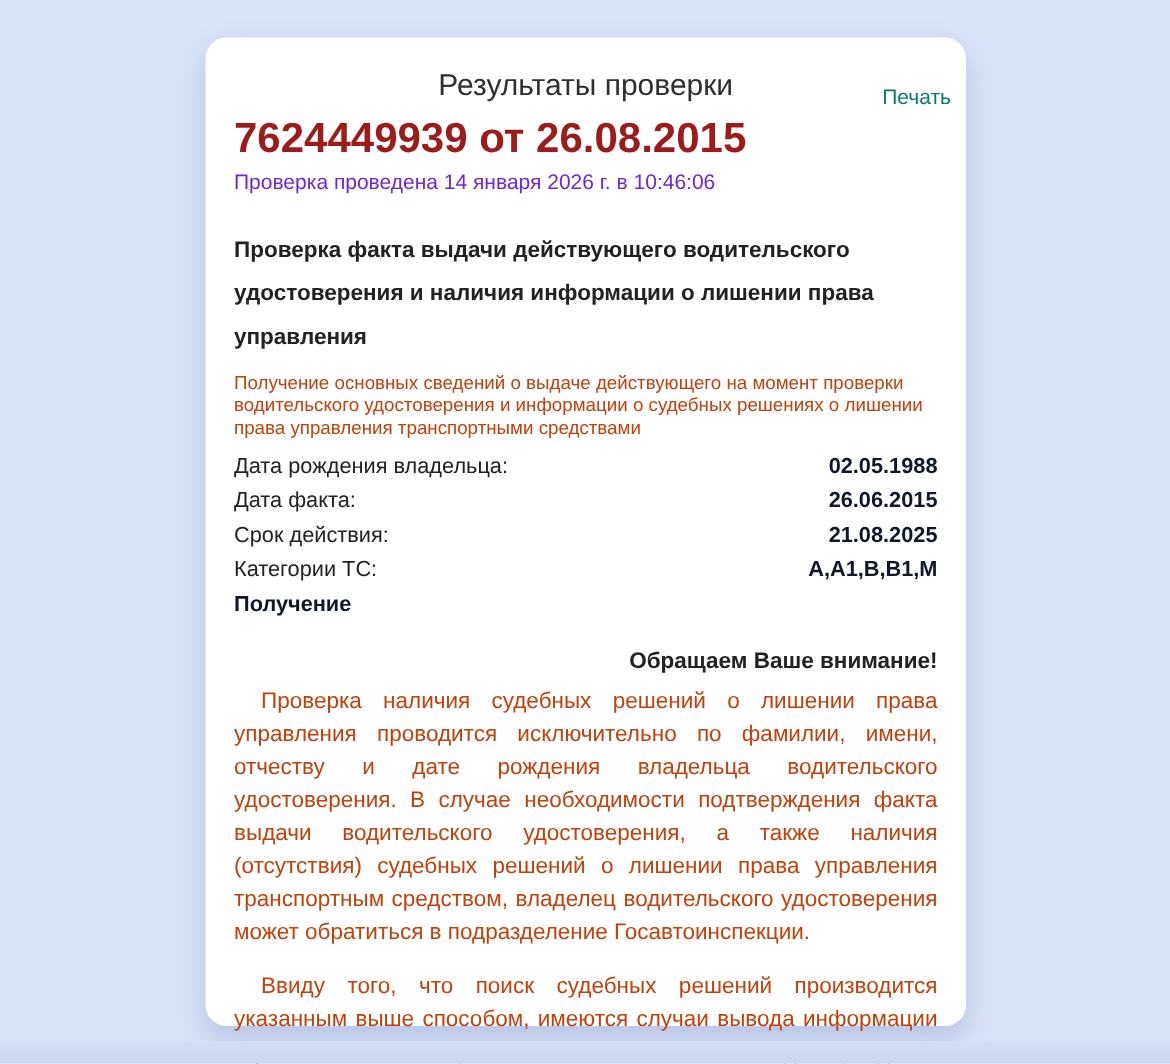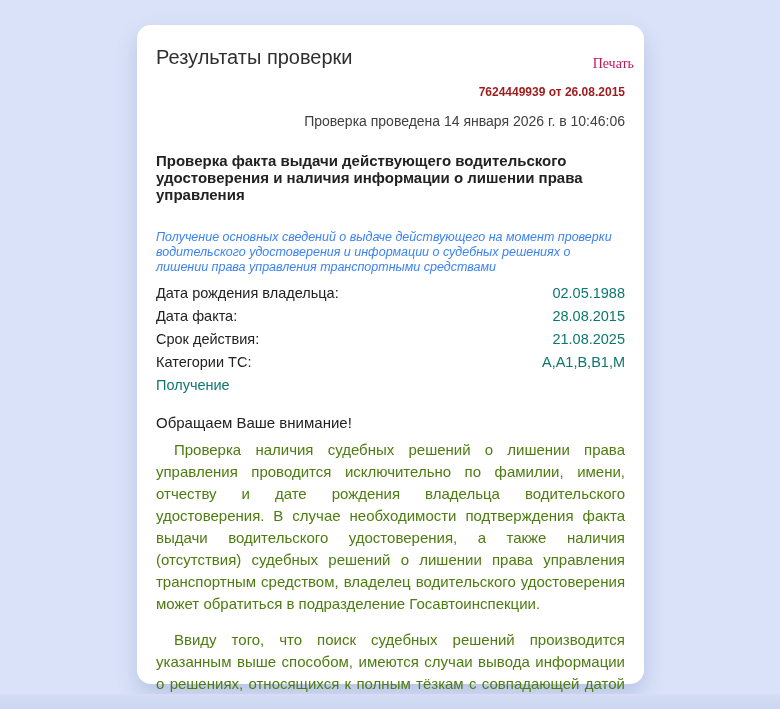--- a/index.html
+++ b/index.html
@@ -27,90 +27,89 @@
     width: 507px; height: 659px;
     background: #ffffff;
     border-radius: 14px;
     box-shadow: 0 10px 20px rgba(108, 130, 185, 0.30);
     padding: 8px 19px 0 19px;
   }
   .print-link {
     position: absolute;
     top: 31px; right: 10px;
     font-size: 14px;
-    color: #be185d;
+    color: #0f766e;
     text-decoration: none;
     cursor: pointer;
-    font-family: Liberation Serif, serif;
   }
   .title {
     margin-top: 12px;
-    text-align: left;
+    text-align: center;
     font-size: 20px;
     font-weight: 400;
     color: #2f2f2f;
     line-height: 24px;
   }
   .doc-number {
     margin-top: 11px;
-    text-align: right;
-    font-size: 12px;
+    text-align: left;
+    font-size: 28px;
     font-weight: 700;
     color: #9e1b1b;
     line-height: 24px;
   }
   .timestamp {
     margin-top: 9px;
-    text-align: right;
+    text-align: left;
     font-size: 14px;
-    color: #404040;
+    color: #6d28d9;
     line-height: 17px;
   }
   .check-heading {
     margin-top: 22px;
     font-size: 15px;
     font-weight: 700;
     color: #222222;
-    line-height: 17px;
+    line-height: 29px;
   }
   .check-desc {
-    margin-top: 27px;
+    margin-top: 9px;
     font-size: 12.5px;
-    font-style: italic;
-    color: #3b82f6;
+    color: #c2410c;
     line-height: 15px;
   }
   .fields { margin-top: 7px; }
   .field-row {
     display: flex;
     justify-content: space-between;
     align-items: flex-start;
     line-height: 23px;
   }
   .field-label {
     font-size: 14.5px;
     color: #222222;
   }
   .field-value {
     font-size: 14.5px;
-    font-weight: 400;
-    color: #0f766e;
+    font-weight: 700;
+    color: #0f172a;
     text-align: right;
   }
   .notice-title {
     margin-top: 16px;
-    text-align: left;
+    text-align: right;
     font-size: 15px;
     color: #222222;
     line-height: 20px;
+    font-weight: bold;
   }
   .para {
     margin-top: 6px;
     font-size: 15px;
-    color: #4d7c0f;
+    color: #c2410c;
     line-height: 22px;
     text-align: justify;
     text-indent: 18px;
   }
   .para.second { margin-top: 14px; }
 </style>
 </head>
 <body>
 
 <div class="page">
@@ -129,21 +128,21 @@
 
     <p class="check-desc">Получение основных сведений о выдаче действующего на момент проверки водительского удостоверения и информации о судебных решениях о лишении права управления транспортными средствами</p>
 
     <div class="fields">
       <div class="field-row">
         <span class="field-label">Дата рождения владельца:</span>
         <span class="field-value">02.05.1988</span>
       </div>
       <div class="field-row">
         <span class="field-label">Дата факта:</span>
-        <span class="field-value">28.08.2015</span>
+        <span class="field-value">26.06.2015</span>
       </div>
       <div class="field-row">
         <span class="field-label">Срок действия:</span>
         <span class="field-value">21.08.2025</span>
       </div>
       <div class="field-row">
         <span class="field-label">Категории ТС:</span>
         <span class="field-value">A,A1,B,B1,M</span>
       </div>
       <div class="field-row">

